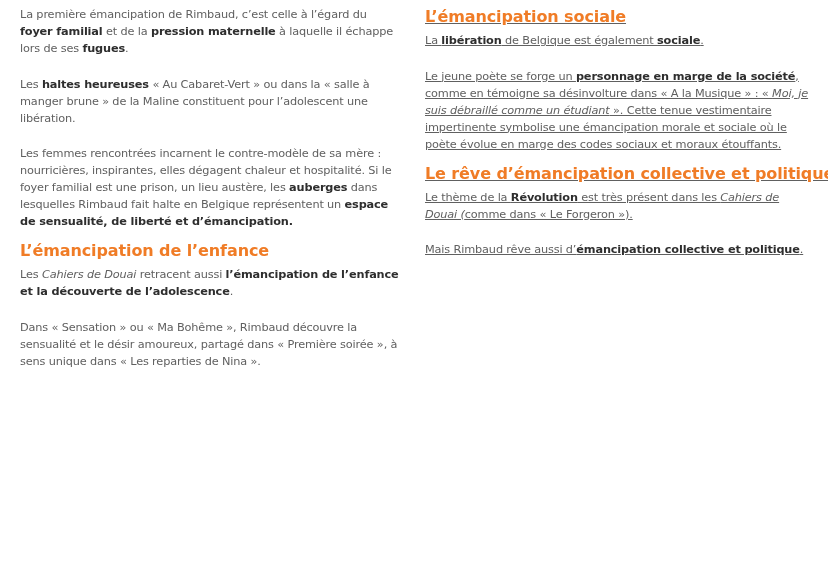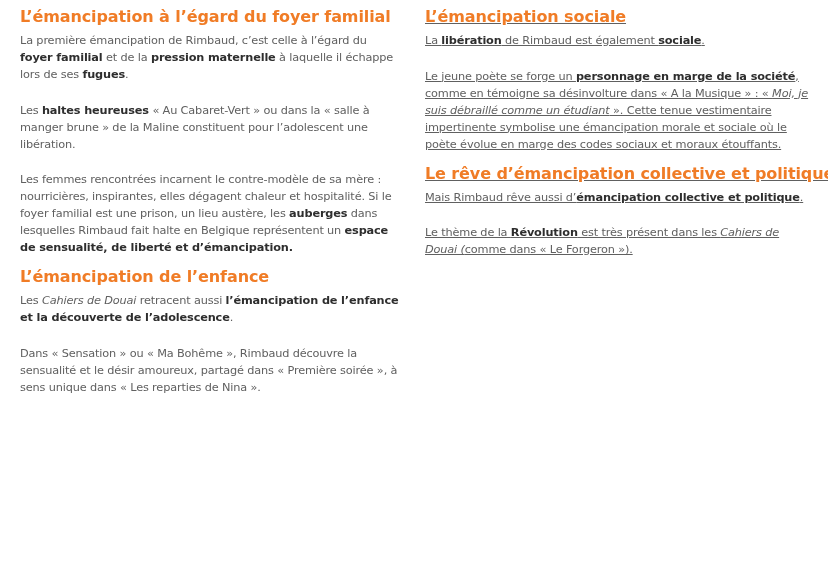--- a/index.html
+++ b/index.html
@@ -50,21 +50,20 @@
     i { font-style: italic; }
   </style>
 </head>
 <body>
 
 <div class="page">
 
   <div class="col col-left">
 
     <div class="section">
-      <h2>L’émancipation à l’égard du foyer familial</h2>
       <p>
         <span>La première émancipation de Rimbaud, c’est celle à l’égard du </span><b>foyer familial</b><span> et de la </span><b>pression maternelle</b><span> à laquelle il échappe lors de ses </span><b>fugues</b><span>.</span>
       </p>
       <p>
         <span>Les </span><b>haltes heureuses</b><span> « Au Cabaret-Vert » ou dans la « salle à manger brune » de la Maline constituent pour l’adolescent une libération.</span>
       </p>
       <p>
         <span>Les femmes rencontrées incarnent le contre-modèle de sa mère : nourricières, inspirantes, elles dégagent chaleur et hospitalité. Si le foyer familial est une prison, un lieu austère, les </span><b>auberges</b><span> dans lesquelles Rimbaud fait halte en Belgique représentent un </span><b>espace de sensualité, de liberté et d’émancipation.</b>
       </p>
     </div>
@@ -78,31 +77,31 @@
         <span>Dans « Sensation » ou « Ma Bohême », Rimbaud découvre la sensualité et le désir amoureux, partagé dans « Première soirée », à sens unique dans « Les reparties de Nina ».</span>
       </p>
     </div>
   </div>
 
   <div class="col col-right">
 
     <div class="section">
       <h2>L’émancipation sociale</h2>
       <p>
-        <span>La </span><b>libération</b><span> de Rimbaud est également </span><b>sociale</b><span>.</span>
+        <span>La </span><b>libération</b><span> de Belgique est également </span><b>sociale</b><span>.</span>
       </p>
       <p>
         <span>Le jeune poète se forge un </span><b>personnage en marge de la société</b><span>, comme en témoigne sa désinvolture dans « A la Musique » : « </span><i>Moi, je suis débraillé comme un étudiant</i><span> ». Cette tenue vestimentaire impertinente symbolise une émancipation morale et sociale où le poète évolue en marge des codes sociaux et moraux étouffants.</span>
       </p>
     </div>
 
     <div class="section">
       <h2>Le rêve d’émancipation collective et politique</h2>
       <p>
-        <span>Mais Rimbaud rêve aussi d’</span><b>émancipation collective et politique</b><span>.</span>
+        <span>Le thème de la </span><b>Révolution</b><span> est très présent dans les </span><i>Cahiers de Douai (</i><span>comme dans « Le Forgeron »).</span>
       </p>
       <p>
-        <span>Le thème de la </span><b>Révolution</b><span> est très présent dans les </span><i>Cahiers de Douai (</i><span>comme dans « Le Forgeron »).</span>
+        <span>Mais Rimbaud rêve aussi d’</span><b>émancipation collective et politique</b><span>.</span>
       </p>
     </div>
   </div>
 
 </div>
 
 </body></html>

